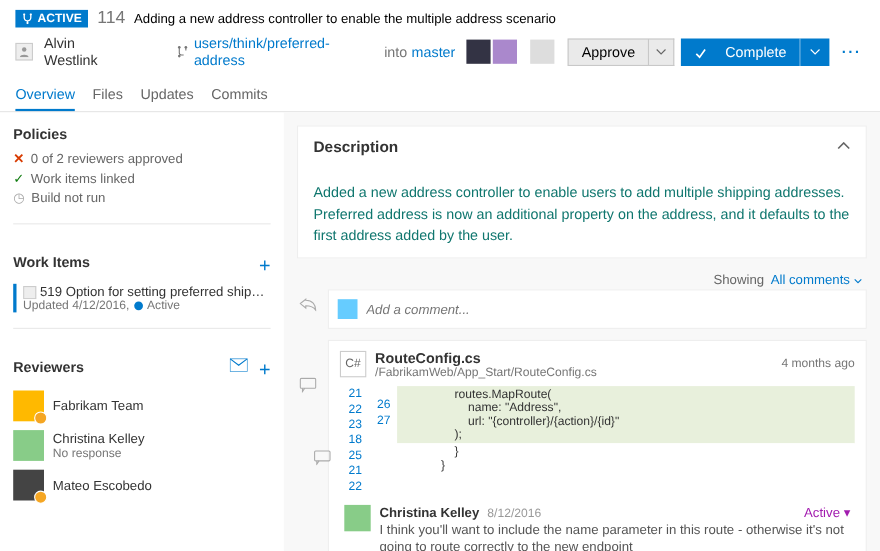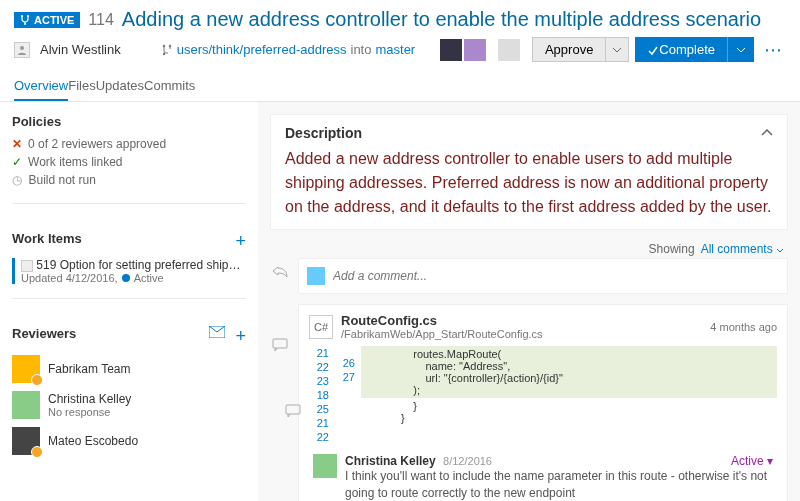--- a/index.html
+++ b/index.html
@@ -1,37 +1,37 @@
 <!DOCTYPE html>
 <html><head>
 <meta charset="utf-8">
 <style>
 *{box-sizing:border-box;margin:0;padding:0;font-family:"Segoe UI",Arial,sans-serif}
 body{font-size:13px;color:#333;background:#fff;width:800px;height:501px;overflow:hidden}
 .hdr{padding:8px 14px 0 14px;border-bottom:1px solid #e5e5e5}
 .row1{display:flex;align-items:center;gap:8px}
 .badge-active{background:#007acc;color:#fff;font-size:11px;font-weight:600;padding:2px 6px;display:flex;align-items:center;gap:4px}
 .prnum{color:#767676;font-size:16px}
-.title{font-size:20px;color:#0369a1}
+.title{font-size:12px;color:#000000}
 .row2{display:flex;align-items:center;padding:6px 0;gap:10px}
 .avatar{width:16px;height:16px;background:#eee;display:inline-flex;align-items:center;justify-content:center;border:1px solid #ccc}
 .avatar-s{width:22px;height:22px;background:#fc6;position:relative}
 .avatar-b{width:18px;height:18px;background:#6cf;display:inline-block;vertical-align:middle}
 .author{font-size:13px;color:#333}
 .branch{font-size:13px;color:#767676;display:flex;align-items:center;gap:4px;margin-left:30px}
 .link{color:#007acc;cursor:pointer}
 .actions{margin-left:auto;display:flex;align-items:center;gap:6px}
 .av-group{display:flex;gap:2px;margin-right:6px}
 .av-group .avatar-s{width:22px;height:22px}
 .btn-approve{background:#eaeaea;border:1px solid #c8c8c8;padding:4px 12px;font-size:13px;cursor:pointer}
 .btn-chev{background:#eaeaea;border:1px solid #c8c8c8;border-left:none;padding:4px 6px;cursor:pointer}
-.btn-complete{background:#007acc;color:#fff;border:none;padding:5px 12px;font-size:13px;display:flex;align-items:flex-end;gap:0;cursor:pointer}
+.btn-complete{background:#007acc;color:#fff;border:none;padding:5px 12px;font-size:13px;display:flex;align-items:flex-end;gap:16px;cursor:pointer}
 .btn-cchev{background:#007acc;color:#fff;border:none;border-left:1px solid rgba(255,255,255,0.3);padding:5px 8px;cursor:pointer}
 .more{color:#007acc;font-size:18px;cursor:pointer;padding:0 4px}
-.tabs{display:flex;padding:4px 0 0 0}
+.tabs{display:flex;gap:16px;padding:4px 0 0 0}
 .tab{padding:6px 0;color:#666;cursor:pointer}
 .tab.active{color:#007acc;border-bottom:2px solid #007acc;font-weight:400}
 .body{display:flex;height:calc(501px - 92px)}
 .sidebar{width:258px;padding:12px 12px;border-right:0}
 .sb-h{font-size:13px;font-weight:600;color:#333;margin-bottom:6px}
 .pol{list-style:none}
 .pol li{font-size:12px;color:#666;padding:2px 0;display:flex;align-items:center;gap:6px}
 .x-red{color:#d83b01;font-weight:700}
 .chk-g{color:#107c10}
 .clk{color:#aaa}
@@ -50,21 +50,21 @@
 .rv-av .sub{position:absolute;right:-3px;bottom:-3px;width:12px;height:12px;border-radius:50%;background:#f5a623;border:1px solid #fff}
 .rv-b{flex:1}
 .rv-n{font-size:12px;color:#333}
 .rv-s{font-size:11px;color:#767676}
 .mail{color:#007acc;cursor:pointer}
 .main{flex:1;background:#f8f8f8;padding:12px;overflow:hidden}
 .card{background:#fff;border:1px solid #eee;padding:10px 14px;margin-bottom:10px}
 .card-hd{display:flex;justify-content:space-between;align-items:center}
 .card-hd h3{font-size:14px;font-weight:600}
 .chev{color:#666;font-size:14px;cursor:pointer}
-.desc{font-size:16px;color:#7f1d1d;line-height:1.5;margin-top:6px}
+.desc{font-size:13px;color:#0f766e;line-height:1.5;margin-top:24px}
 .showing{text-align:right;font-size:12px;color:#666;padding:2px 4px}
 .thread{display:flex;gap:8px}
 .gut{width:20px;display:flex;flex-direction:column;align-items:center;padding-top:6px;gap:60px;color:#999}
 .content{flex:1}
 .add-c{background:#fff;border:1px solid #eee;padding:8px;display:flex;align-items:center;gap:8px;margin-bottom:10px}
 .add-c input{border:none;outline:none;font-size:12px;font-style:italic;color:#999;flex:1}
 .file-card{background:#fff;border:1px solid #eee;padding:8px 10px}
 .fc-hd{display:flex;align-items:center;gap:8px}
 .cs-ic{width:24px;height:24px;border:1px solid #ccc;display:flex;align-items:center;justify-content:center;font-size:11px;color:#666}
 .fc-t{font-size:13px;font-weight:600}

